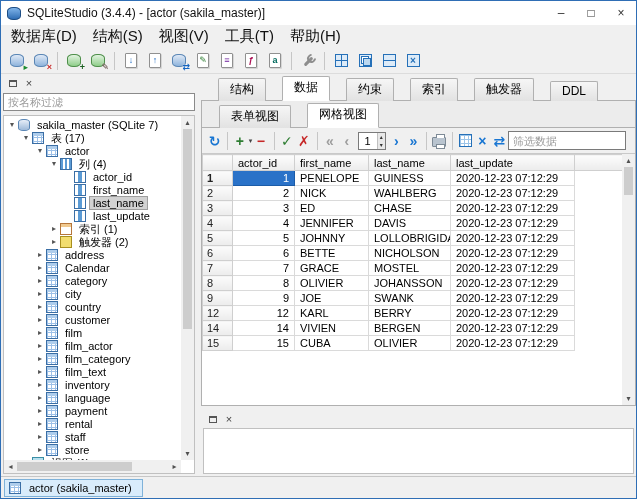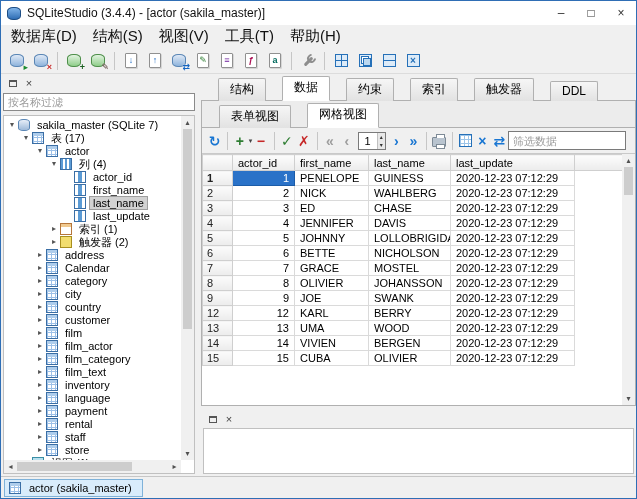--- a/index.html
+++ b/index.html
@@ -527,28 +527,20 @@
                   </tr>
                   <tr class="grid-row">
                     <td class="rowno">12</td>
                     <td class="cell num">12</td>
                     <td class="cell">KARL</td>
                     <td class="cell">BERRY</td>
                     <td class="cell">2020-12-23 07:12:29</td>
                     <td class="fillc"></td>
                   </tr>
                   <tr class="grid-row">
-                    <td class="rowno">13</td>
-                    <td class="cell num">13</td>
-                    <td class="cell">UMA</td>
-                    <td class="cell">WOOD</td>
-                    <td class="cell">2020-12-23 07:12:29</td>
-                    <td class="fillc"></td>
-                  </tr>
-                  <tr class="grid-row">
                     <td class="rowno">14</td>
                     <td class="cell num">14</td>
                     <td class="cell">VIVIEN</td>
                     <td class="cell">BERGEN</td>
                     <td class="cell">2020-12-23 07:12:29</td>
                     <td class="fillc"></td>
                   </tr>
                   <tr class="grid-row">
                     <td class="rowno">15</td>
                     <td class="cell num">15</td>

